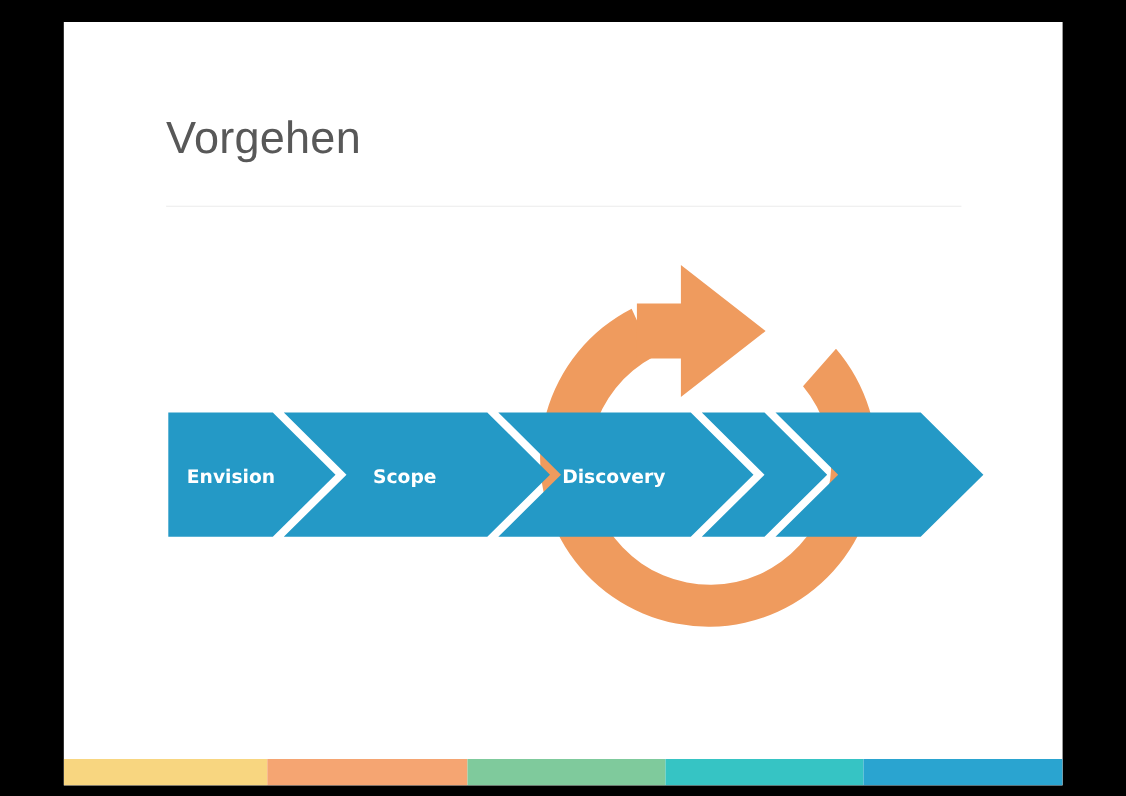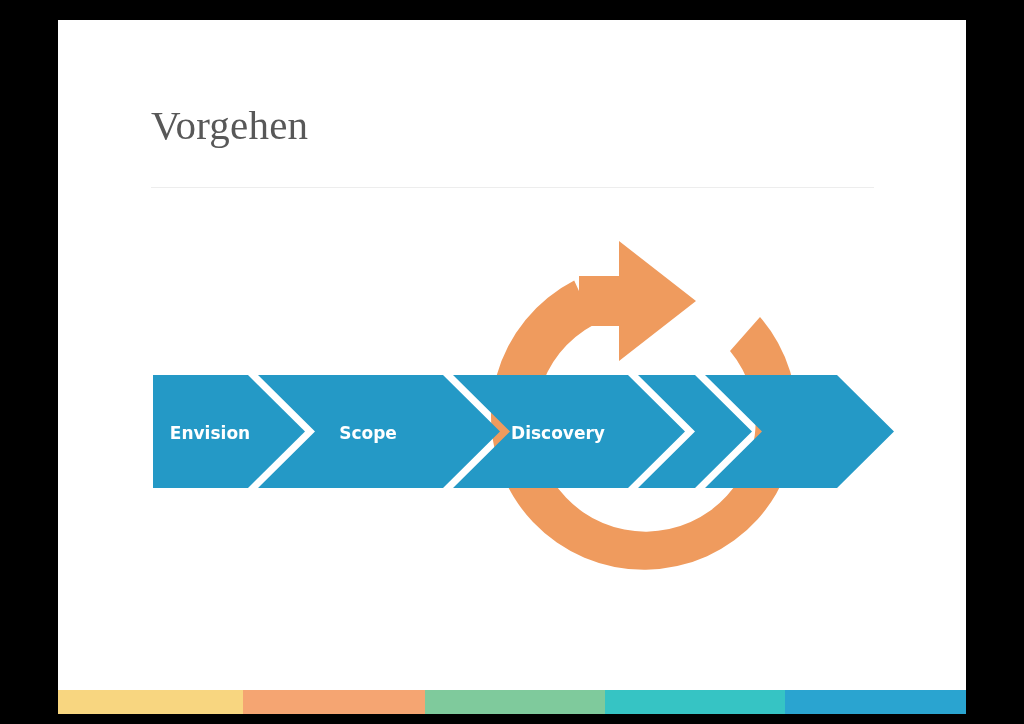--- a/index.html
+++ b/index.html
@@ -24,21 +24,21 @@
     top: 20px;
     width: 908px;
     height: 694px;
     background: #ffffff;
     overflow: hidden;
   }
   #slide-title {
     position: absolute;
     left: 93px;        
     top: 84px;         
-    font-family: Liberation Serif, serif;
+    font-family: Liberation Sans, sans-serif;
     font-size: 41px;
     font-weight: 400;
     color: #585858;
     letter-spacing: 0.2px;
     line-height: 1.05;
     white-space: nowrap;
   }
   #title-divider {
     position: absolute;
     left: 93px;        

